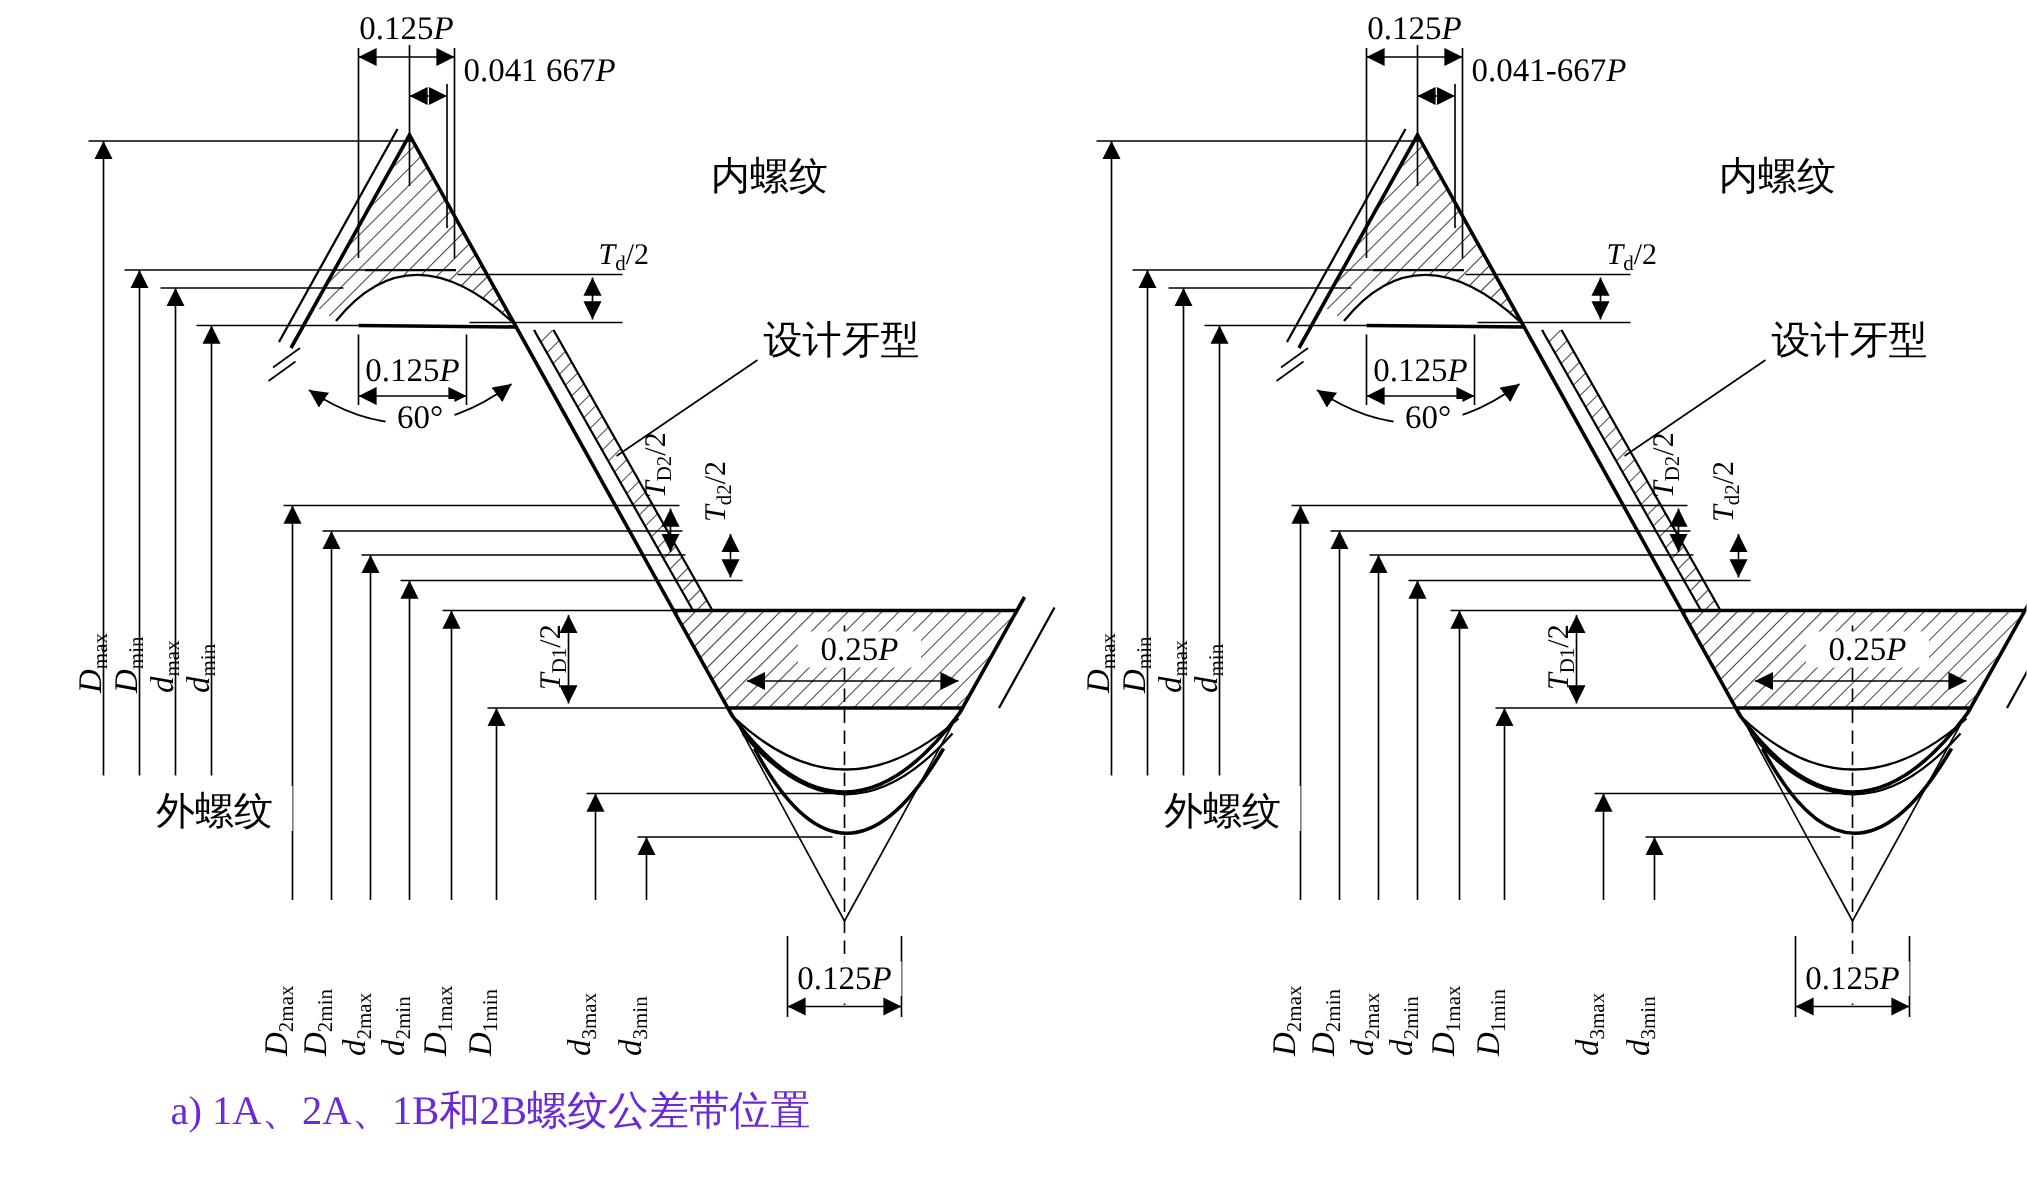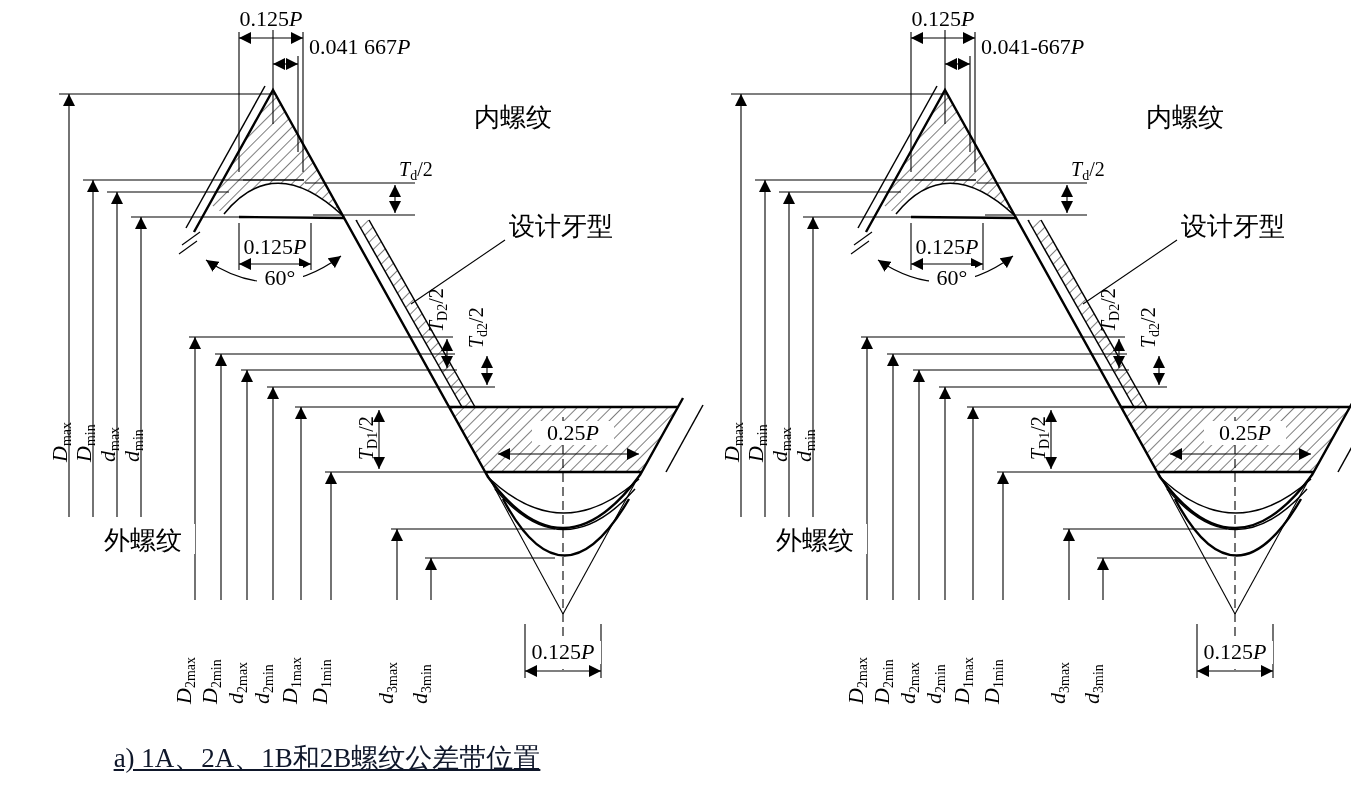--- a/index.html
+++ b/index.html
@@ -11,21 +11,21 @@
   .tol{font-size:20px;}
   .sub{font-size:14px;}
   .it{font-style:italic;}
   .cjk{font-size:26px;font-family:"Liberation Sans","DejaVu Sans",sans-serif;}
   .s1{stroke:#000;stroke-width:1.1;fill:none;}
   .s2{stroke:#000;stroke-width:1.5;fill:none;}
   .s3{stroke:#000;stroke-width:2.4;fill:none;}
   .dash{stroke-dasharray:9 5;}
   .hatch{fill:url(#hatch);stroke:none;}
   .wbg{fill:#fff;stroke:none;}
-  .caption{font-size:27px;color:#0f172a;margin:24px 0 0;font-family:"Liberation Serif",serif;text-decoration:underline;}
+  .caption{font-size:27px;color:#6d28d9;margin:6px 0 0;font-family:"Liberation Serif",serif;}
   .cap-a{transform:translateX(-52px);}
   .cap-b{transform:translateX(45px);}
 </style>
 </head>
 <body>
 
 <svg width="0" height="0" style="position:absolute" aria-hidden="true">
   <defs>
     <marker id="arr" viewBox="0 0 10 10" refX="10" refY="5" markerWidth="11" markerHeight="11" orient="auto-start-reverse">
       <path d="M0 0 L10 5 L0 10 Z" fill="#000" stroke="none"></path>

